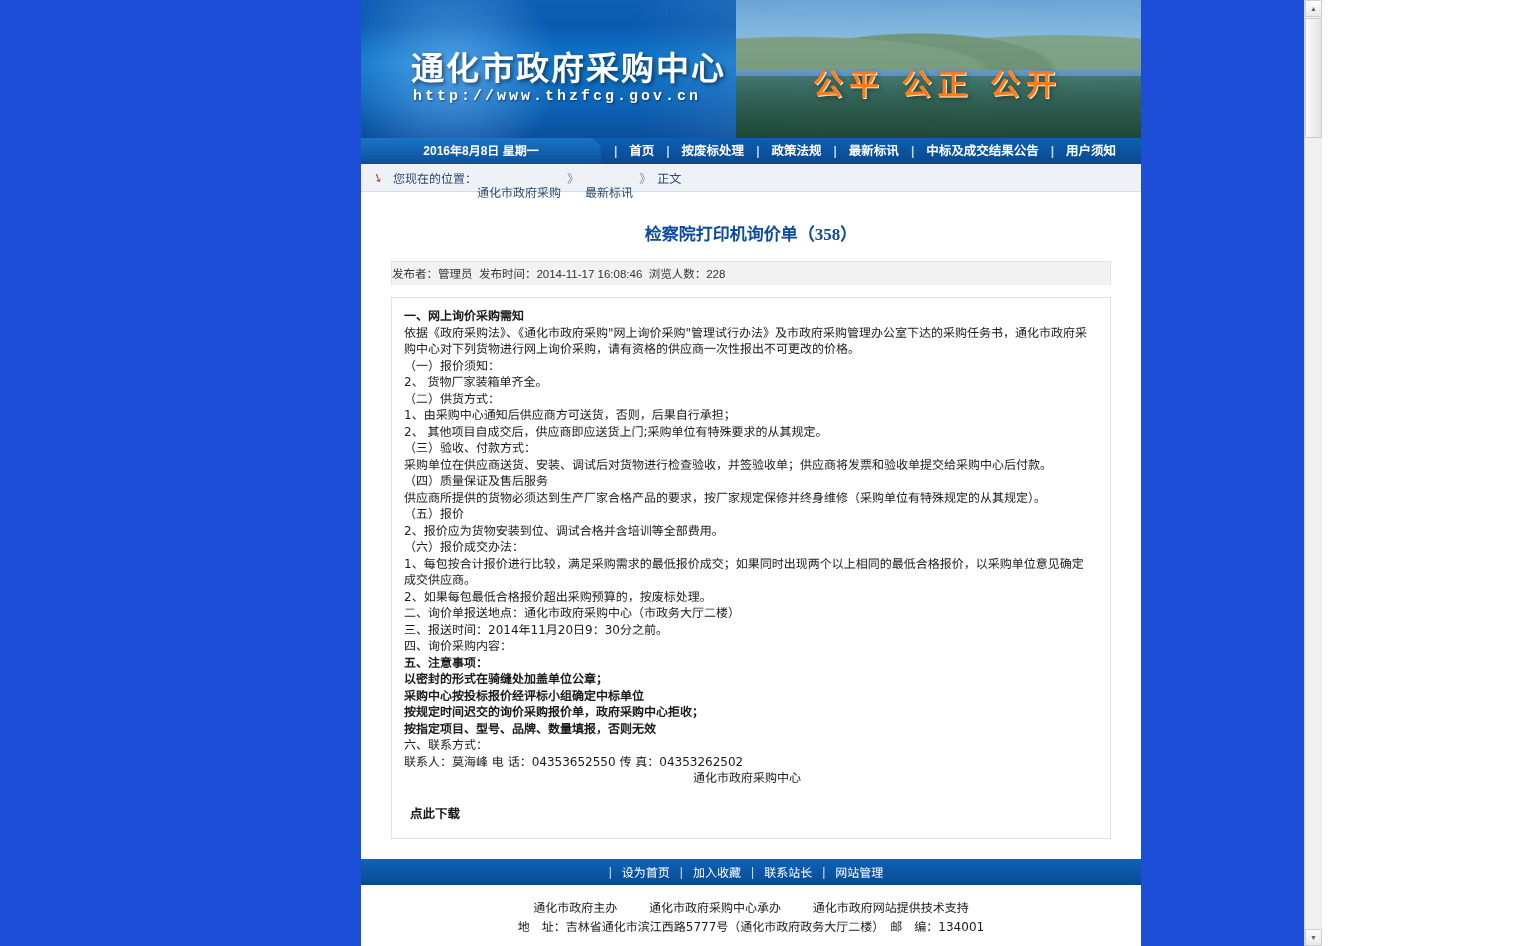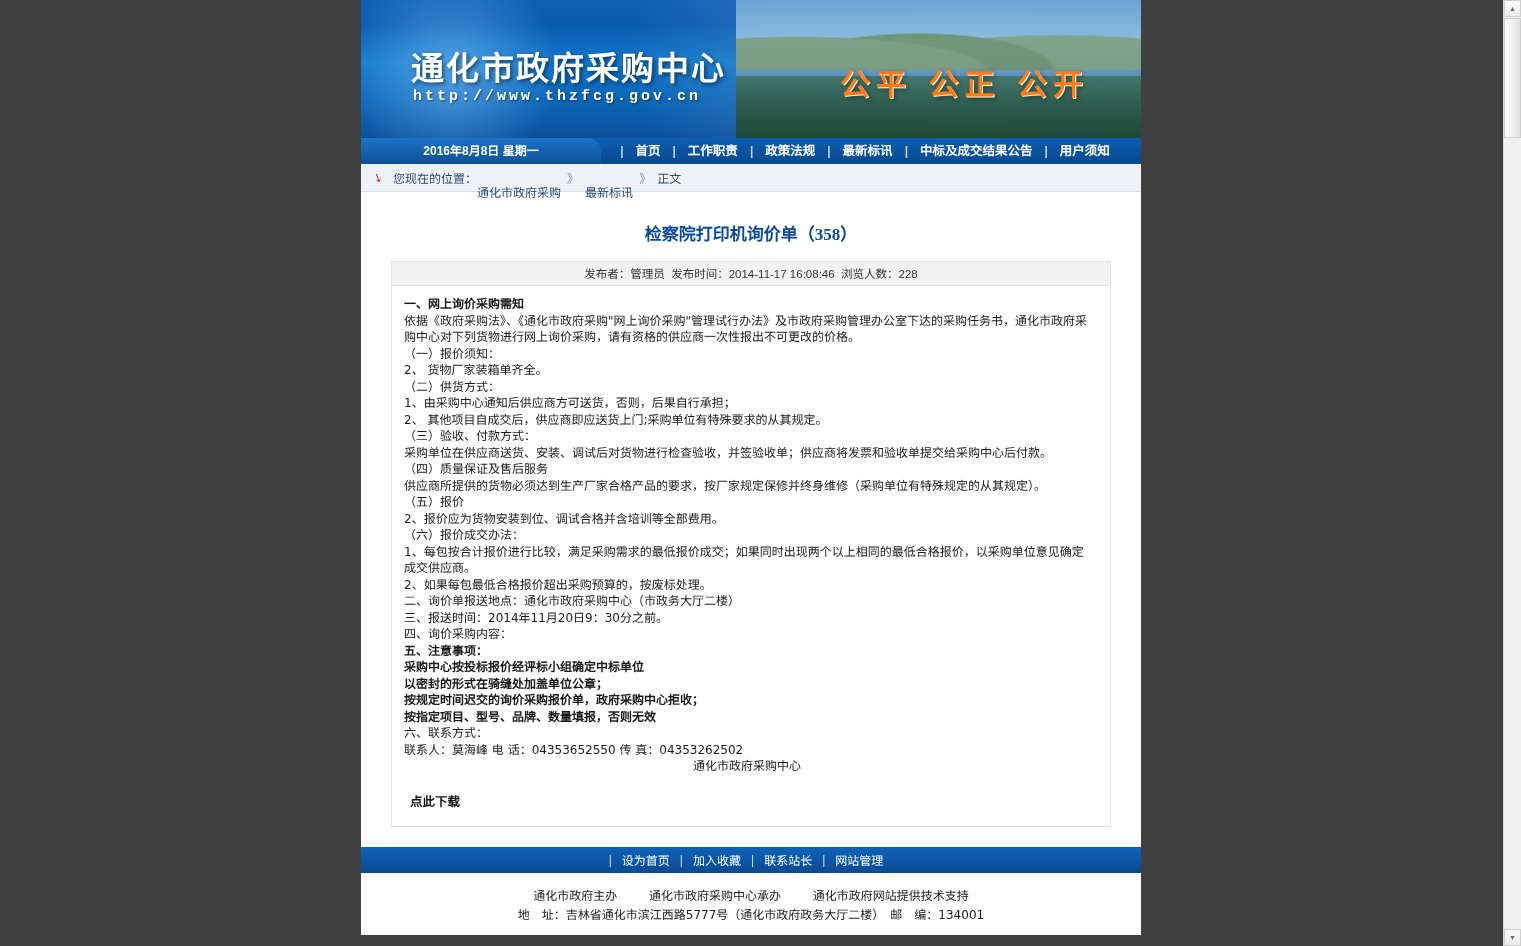--- a/index.html
+++ b/index.html
@@ -4,24 +4,24 @@
 <title>检察院打印机询价单（358）</title>
 <style>
   html, body {
     margin: 0;
     padding: 0;
     background: #ffffff;
     font-family: "Liberation Sans", "DejaVu Sans", sans-serif;
   }
   #viewport {
     position: relative;
-    width: 1521px;
+    width: 1322px;
     height: 946px;
     overflow: hidden;
-    background: #404040;
+    background: #1d4ed8;
   }
   
   .scrollbar {
     position: absolute;
     top: 0; right: 0;
     width: 17px;
     height: 946px;
     background: #f0f0f0;
     border-left: 1px solid #d8d8d8;
   }
@@ -106,21 +106,21 @@
     font-family: "Liberation Mono", "DejaVu Sans Mono", monospace;
     font-size: 15px;
     font-weight: bold;
     color: #ffffff;
     letter-spacing: 3px;
     text-shadow: 1px 1px 2px rgba(0,0,0,.5);
     white-space: nowrap;
   }
   .banner-slogan {
     position: absolute;
-    left: 479px; top: 60px;
+    left: 452px; top: 60px;
     font-family: "DejaVu Sans", "Liberation Sans", sans-serif;
     font-size: 30px;
     font-weight: bold;
     color: #ff7a18;
     letter-spacing: 6px;
     text-shadow: 1px 1px 0 #fff4d0, 2px 2px 5px rgba(0,0,0,.45);
     white-space: nowrap;
   }
   
   .navbar {
@@ -193,27 +193,26 @@
     padding: 6px 0 16px 0;
     font-family: Liberation Serif, serif;
   }
   .meta-bar {
     margin: 0 30px;
     height: 24px;
     line-height: 24px;
     background: #f2f2f2;
     border: 1px solid #e2e2e2;
     border-bottom: none;
-    text-align: center;
     font-size: 11.5px;
     color: #333;
     box-sizing: border-box;
   }
   .content-box {
-    margin: 0 30px 20px 30px;
+    margin: 12px 30px 20px 30px;
     border: 1px solid #e2e2e2;
     background: #ffffff;
     padding: 10px 20px 16px 12px;
     box-sizing: border-box;
     min-height: 470px;
   }
   .content-body {
     font-size: 12px;
     line-height: 16.5px;
     color: #1a1a1a;
@@ -275,21 +274,21 @@
       <div class="banner-url">http://www.thzfcg.gov.cn</div>
       <div class="banner-slogan">公平 公正 公开</div>
     </div>
 
     <div class="navbar">
       <div class="nav-date">2016年8月8日 星期一</div>
       <div class="nav-links">
         <span class="sep" style="color:#bcd8f5;font-size:12px;">|</span>
         <a href="#">首页</a>
         <span class="sep" style="color:#bcd8f5;font-size:12px;">|</span>
-        <a href="#">工作职责</a>
+        <a href="#">按废标处理</a>
         <span class="sep" style="color:#bcd8f5;font-size:12px;">|</span>
         <a href="#">政策法规</a>
         <span class="sep" style="color:#bcd8f5;font-size:12px;">|</span>
         <a href="#">最新标讯</a>
         <span class="sep" style="color:#bcd8f5;font-size:12px;">|</span>
         <a href="#">中标及成交结果公告</a>
         <span class="sep" style="color:#bcd8f5;font-size:12px;">|</span>
         <a href="#">用户须知</a>
       </div>
     </div>
@@ -329,22 +328,22 @@
             <p>供应商所提供的货物必须达到生产厂家合格产品的要求，按厂家规定保修并终身维修（采购单位有特殊规定的从其规定）。</p>
             <p>（五）报价</p>
             <p>2、报价应为货物安装到位、调试合格并含培训等全部费用。</p>
             <p>（六）报价成交办法：</p>
             <p>1、每包按合计报价进行比较，满足采购需求的最低报价成交；如果同时出现两个以上相同的最低合格报价，以采购单位意见确定成交供应商。</p>
             <p>2、如果每包最低合格报价超出采购预算的，按废标处理。</p>
             <p>二、询价单报送地点：通化市政府采购中心（市政务大厅二楼）</p>
             <p>三、报送时间：2014年11月20日9：30分之前。</p>
             <p>四、询价采购内容：</p>
             <p class="bold">五、注意事项：</p>
+            <p class="bold">以密封的形式在骑缝处加盖单位公章；</p>
             <p class="bold">采购中心按投标报价经评标小组确定中标单位</p>
-            <p class="bold">以密封的形式在骑缝处加盖单位公章；</p>
             <p class="bold">按规定时间迟交的询价采购报价单，政府采购中心拒收；</p>
             <p class="bold">按指定项目、型号、品牌、数量填报，否则无效</p>
             <p>六、联系方式：</p>
             <p>联系人：莫海峰 电 话：04353652550 传 真：04353262502</p>
             <p class="center">通化市政府采购中心</p>
           </div>
         <a href="#" class="download-link">点此下载</a>
       </div>
     </div>
 

